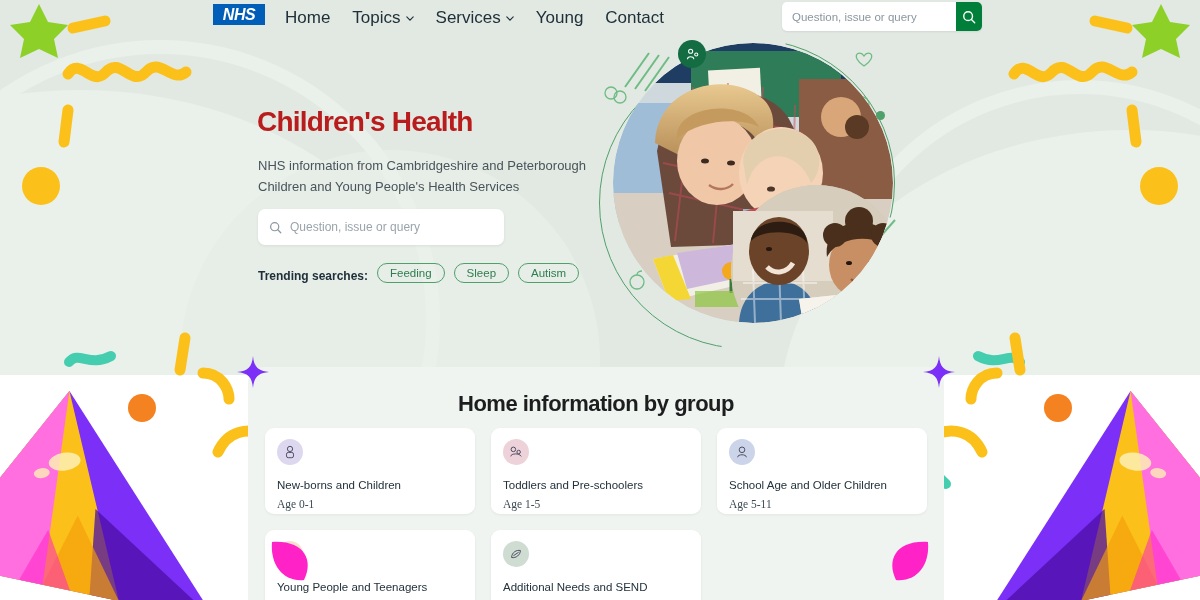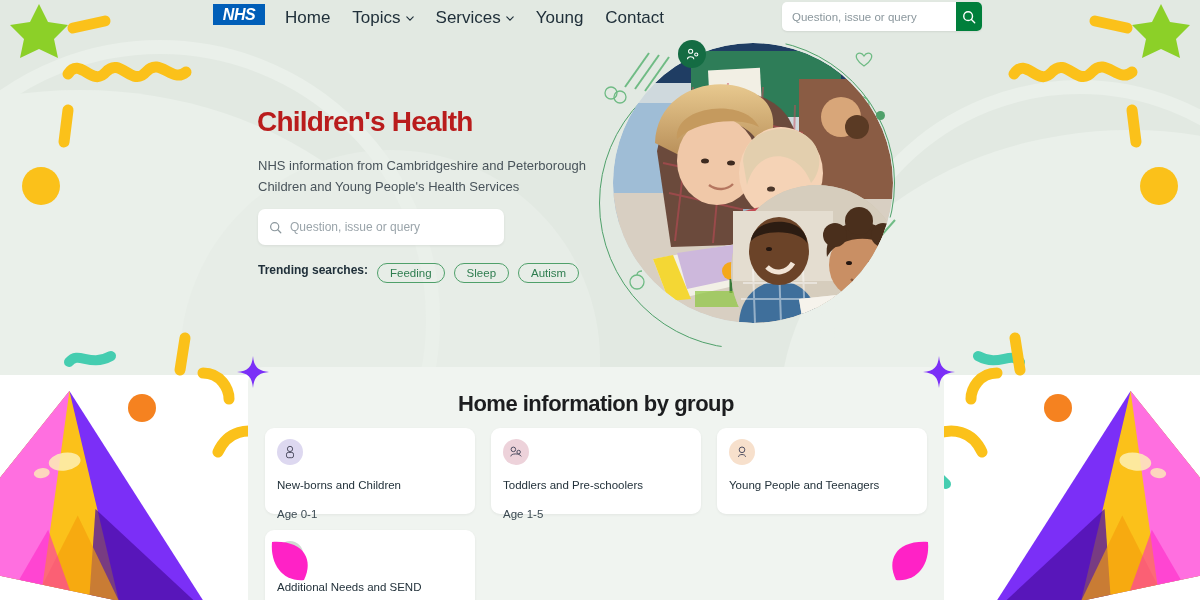--- a/index.html
+++ b/index.html
@@ -101,21 +101,21 @@
     font-size:12px; color:#4c5b63; font-family:"Liberation Sans", sans-serif;
   }
   .hero-input-wrap input::placeholder { color:#9aa4aa; }
   .hero-search-btn {
     height:36px; padding:0 22px; border:none; border-radius:20px;
     background:#007f3b; color:#fff; font-size:13px; font-weight:bold;
     cursor:pointer; font-family:"Liberation Sans", sans-serif;
   }
   .trending {
     position:absolute; left:258px; top:263px;
-    display:flex; align-items:flex-start; gap:9px;
+    display:flex; align-items:flex-end; gap:9px;
   }
   .trending-label { font-size:12px; font-weight:bold; color:#20303a; }
   .chip {
     border:1px solid #4fa06a; color:#2e7d4f; background:transparent;
     border-radius:14px; padding:3px 12px; font-size:11.5px; cursor:pointer;
     font-family:"Liberation Sans", sans-serif; white-space:nowrap;
   }
 
   
   .hero-media {
@@ -168,21 +168,21 @@
     width:210px; height:86px; background:#fff; border-radius:9px;
     padding:11px 12px 0 12px; position:relative;
     box-shadow:0 1px 3px rgba(0,0,0,.06);
   }
   .card-ico {
     width:26px; height:26px; border-radius:50%;
     display:flex; align-items:center; justify-content:center;
     margin-bottom:14px;
   }
   .card-title { font-size:11.5px; color:#23323b; line-height:1.2; }
-  .card-age { font-size:11.5px; color:#3c4a53; margin-top:15px; }
+  .card-age { font-size:11.5px; color:#3c4a53; margin-top:5px;font-family:Liberation Serif, serif; }
 
   
   .hat-left { position:absolute; left:-10px; top:395px; z-index:20; }
   .hat-right { position:absolute; right:-10px; top:395px; z-index:20; }
 </style>
 </head>
 <body>
 
 <div class="page">
 
@@ -560,20 +560,30 @@
           <svg width="14" height="14" viewBox="0 0 16 16">
             <circle cx="5" cy="5" r="2.6" stroke="#4a4a5e" stroke-width="1.1" fill="none"></circle>
             <path d="M2 13 C2 9.5, 12 9, 14 13" stroke="#4a4a5e" stroke-width="1.1" fill="none"></path>
             <circle cx="11" cy="8" r="2" stroke="#4a4a5e" stroke-width="1.1" fill="none"></circle>
           </svg>
         </div>
         <div class="card-title">Toddlers and Pre-schoolers</div>
         <div class="card-age">Age 1-5</div>
       </div>
 
+      <div class="card">
+        <div class="card-ico" style="background:#ccd4ea">
+          <svg width="14" height="14" viewBox="0 0 16 16">
+            <circle cx="8" cy="5.5" r="3.2" stroke="#4a4a5e" stroke-width="1.1" fill="none"></circle>
+            <path d="M3 14 C3 10.2, 13 10.2, 13 14" stroke="#4a4a5e" stroke-width="1.1" fill="none"></path>
+          </svg>
+        </div>
+        <div class="card-title">School Age and Older Children</div>
+        <div class="card-age">Age 5-11</div>
+      </div>
 
       <div class="card">
         <div class="card-ico" style="background:#f7e0cc">
           <svg width="14" height="14" viewBox="0 0 16 16">
             <circle cx="8" cy="5.5" r="3.2" stroke="#4a4a5e" stroke-width="1.1" fill="none"></circle>
             <path d="M4 13.5 C4 10, 12 10, 12 13.5" stroke="#4a4a5e" stroke-width="1.1" fill="none"></path>
           </svg>
         </div>
         <div class="card-title">Young People and Teenagers</div>
 

